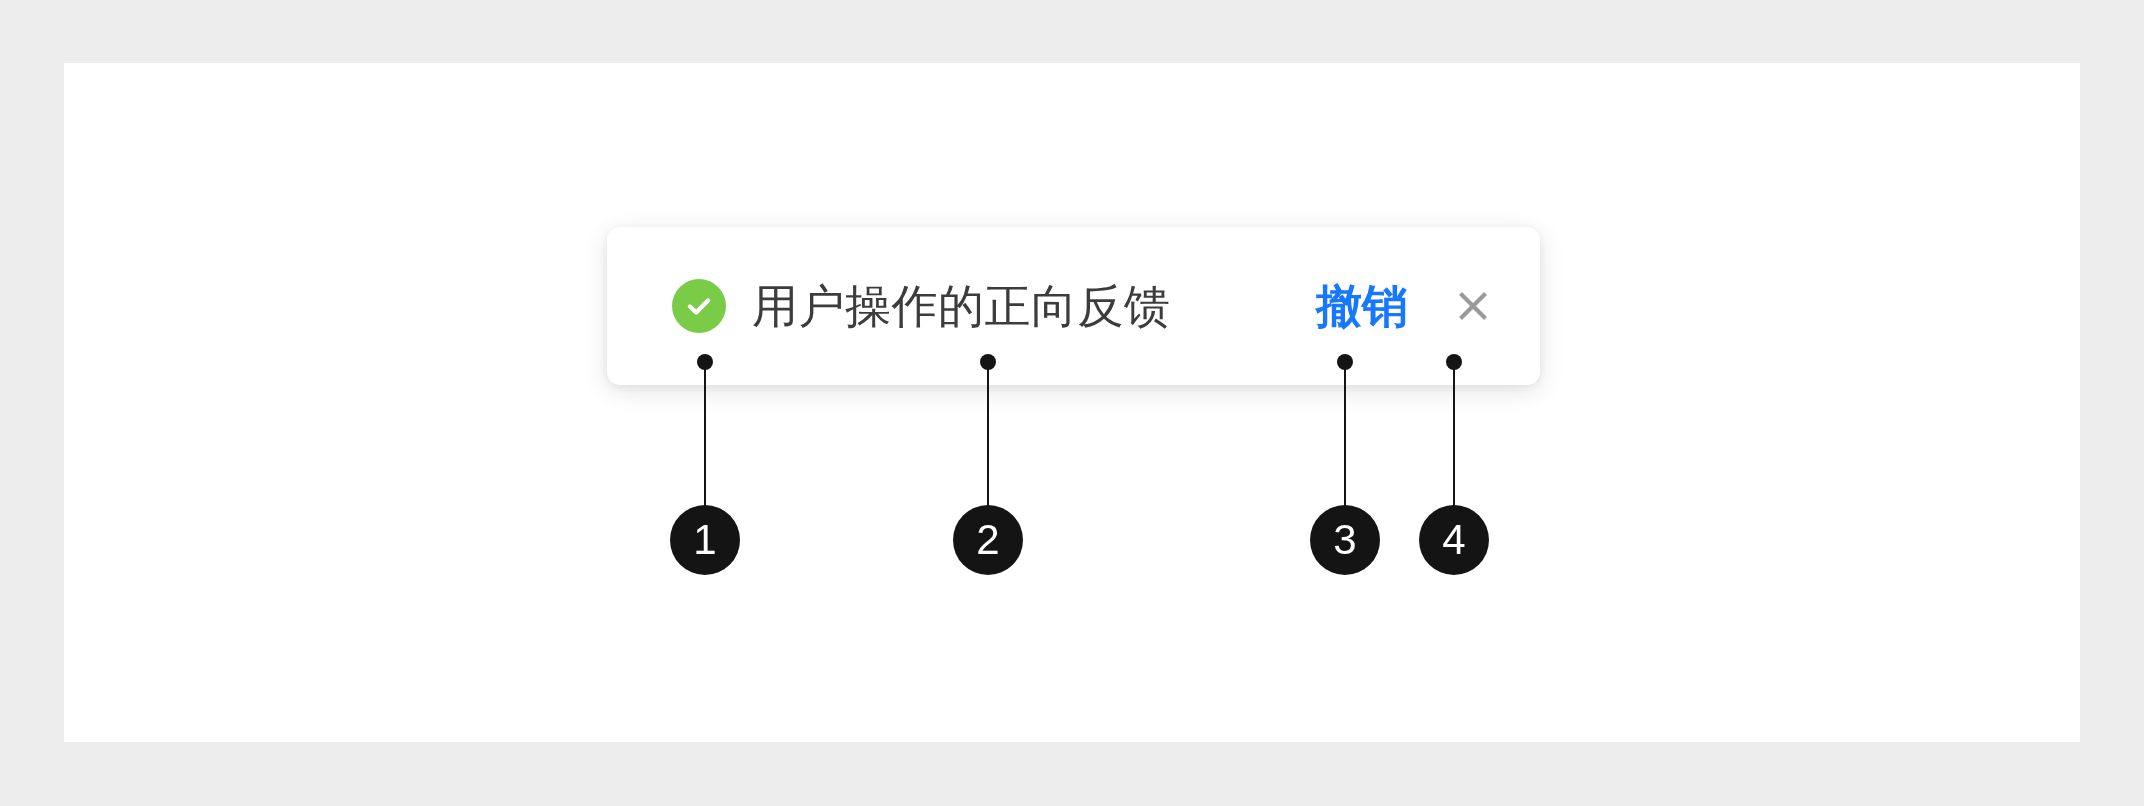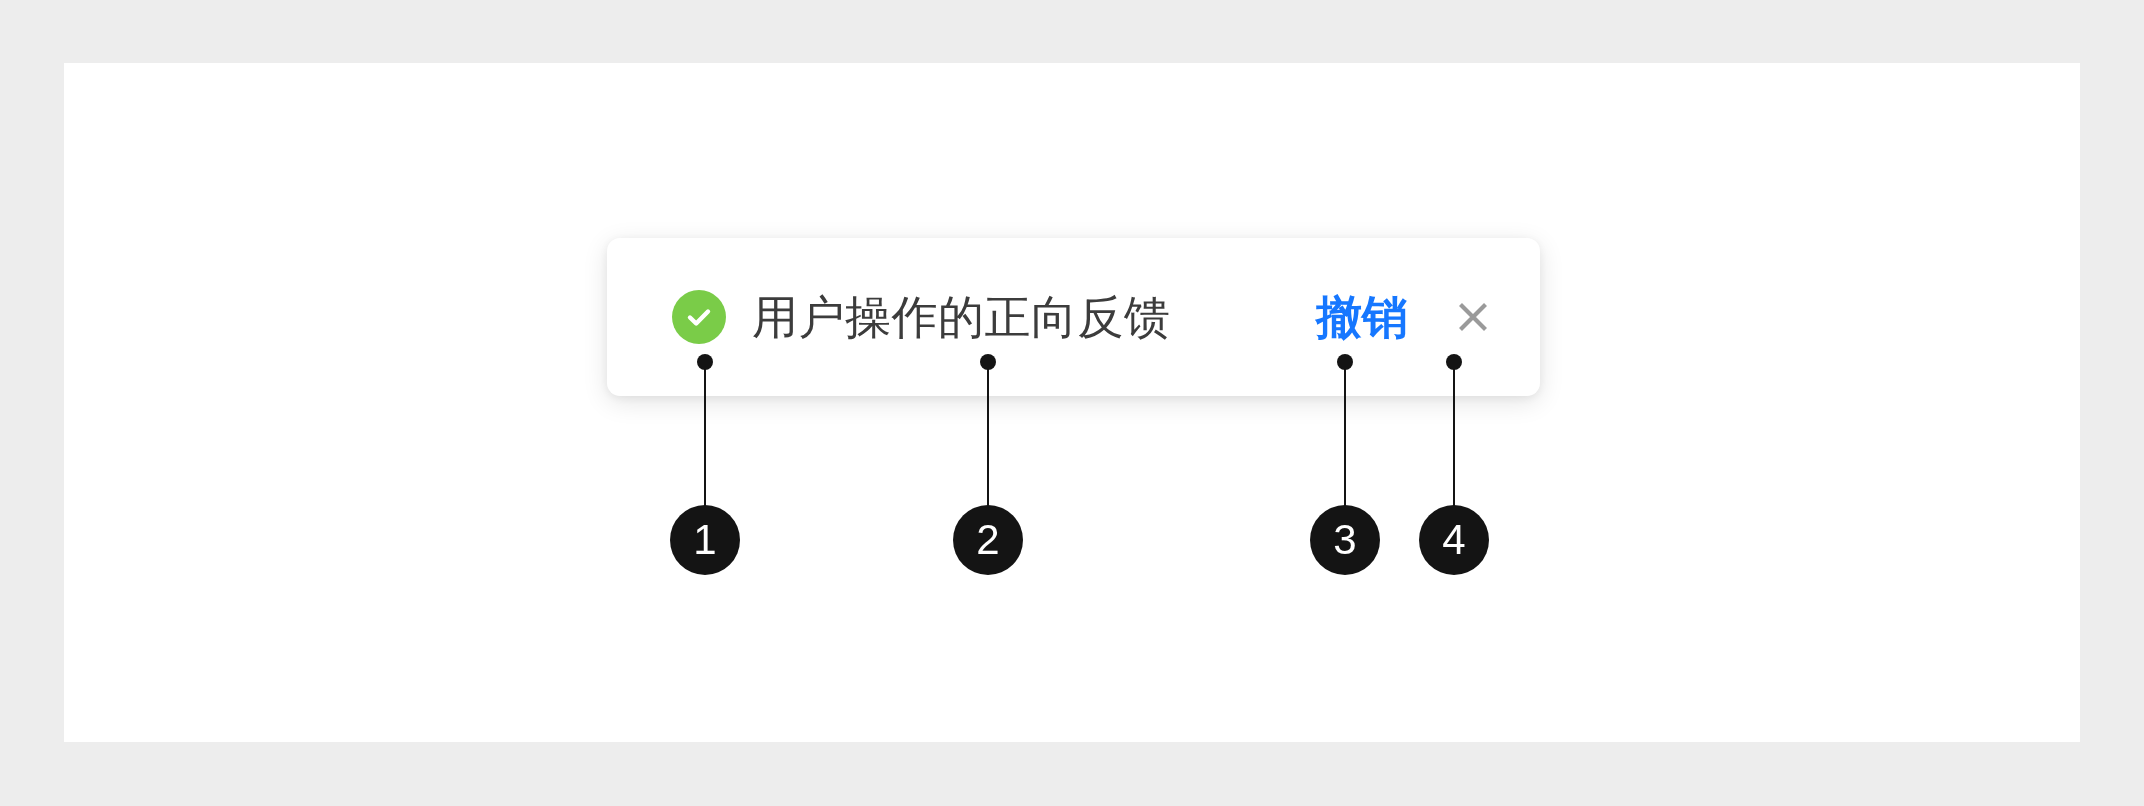--- a/index.html
+++ b/index.html
@@ -21,21 +21,21 @@
     top: 63px;
     width: 2016px;
     height: 679px;
     background: #ffffff;
   }
 
   
   #toast {
     position: absolute;
     left: 607px;
-    top: 238px;
+    top: 227px;
     width: 933px;
     height: 158px;
     background: #ffffff;
     border-radius: 13px;
     box-shadow: 0 6px 26px rgba(0,0,0,0.11), 0 2px 8px rgba(0,0,0,0.06);
     display: flex;
     align-items: center;
     box-sizing: border-box;
     padding: 0 44px 0 65px;
   }

